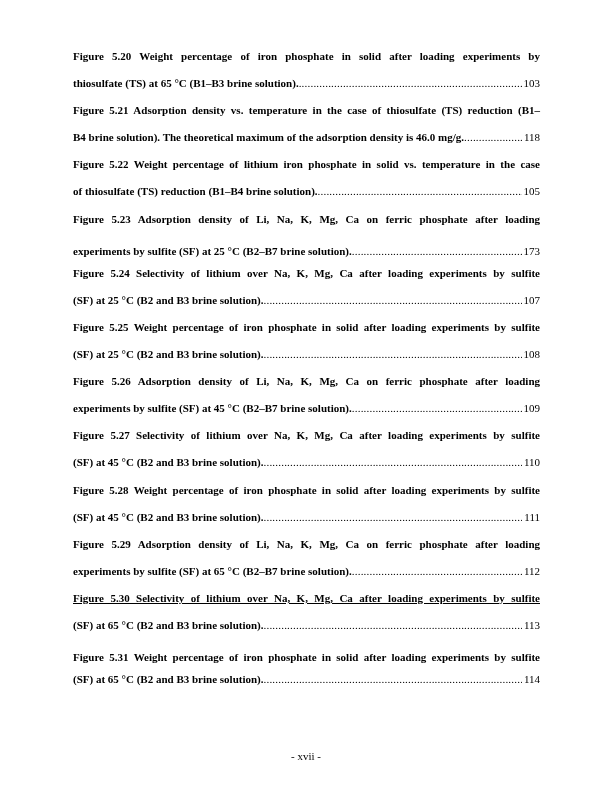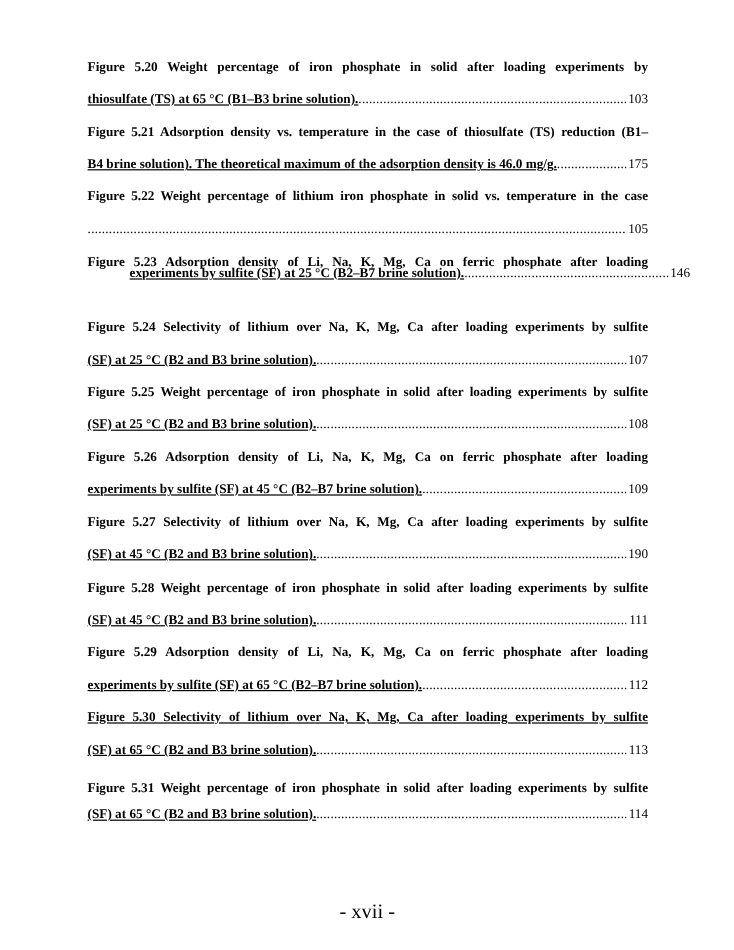--- a/index.html
+++ b/index.html
@@ -3,52 +3,53 @@
 <meta charset="utf-8">
 <style>
   html, body { margin:0; padding:0; background:#fff; }
   body { width:612px; height:792px; position:relative; overflow:hidden;
          font-family:"Liberation Serif", serif; color:#000; }
   .entries { position:absolute; left:73px; top:0; width:467px; }
   .line { position:absolute; left:0; width:467px; font-size:11px; font-weight:bold;
           white-space:nowrap; height:14px; line-height:14px; }
   .justify { text-align:justify; text-align-last:justify; }
   .lastline { display:flex; align-items:baseline; }
-  .lastline .txt { flex:0 0 auto;text-decoration:underline; }
+  .lastline .txt { flex:0 0 auto; }
   .lastline .dots { flex:1 1 auto; overflow:hidden; font-weight:normal; white-space:nowrap; }
   .lastline .dots::before { content:"................................................................................................................................................................................................................................................."; letter-spacing:0.2px; }
   .lastline .pg { flex:0 0 auto; font-weight:normal; padding-left:2px; }
-  .footer { position:absolute; left:0; width:612px; top:750px; text-align:center; font-size:17px; }
+  .footer { position:absolute; left:0; width:612px; top:750px; text-align:center; font-size:11px; }
 </style>
 </head>
 <body>
 
 <div class="entries" id="entries">
     <div class="line justify" style="top: 49px;">Figure 5.20 Weight percentage of iron phosphate in solid after loading experiments by</div>
     <div class="line lastline" style="top: 76px;">
       <span class="txt">thiosulfate (TS) at 65 °C (B1–B3 brine solution).</span>
       <span class="dots"></span>
       <span class="pg">103</span>
     </div>
     <div class="line justify" style="top: 103.2px;">Figure 5.21 Adsorption density vs. temperature in the case of thiosulfate (TS) reduction (B1–</div>
     <div class="line lastline" style="top: 130.2px;">
       <span class="txt">B4 brine solution). The theoretical maximum of the adsorption density is 46.0 mg/g.</span>
       <span class="dots"></span>
-      <span class="pg">175</span>
+      <span class="pg">118</span>
     </div>
     <div class="line justify" style="top: 157.4px;">Figure 5.22 Weight percentage of lithium iron phosphate in solid vs. temperature in the case</div>
     <div class="line lastline" style="top: 184.4px;">
+      <span class="txt">of thiosulfate (TS) reduction (B1–B4 brine solution).</span>
       <span class="dots"></span>
       <span class="pg">105</span>
     </div>
     <div class="line justify" style="top: 211.6px;">Figure 5.23 Adsorption density of Li, Na, K, Mg, Ca on ferric phosphate after loading</div>
-    <div class="line lastline" style="top: 221px; margin-left: 35px;">
+    <div class="line lastline" style="top: 244px;">
       <span class="txt">experiments by sulfite (SF) at 25 °C (B2–B7 brine solution).</span>
       <span class="dots"></span>
-      <span class="pg">146</span>
+      <span class="pg">173</span>
     </div>
     <div class="line justify" style="top: 265.8px;">Figure 5.24 Selectivity of lithium over Na, K, Mg, Ca after loading experiments by sulfite</div>
     <div class="line lastline" style="top: 292.8px;">
       <span class="txt">(SF) at 25 °C (B2 and B3 brine solution).</span>
       <span class="dots"></span>
       <span class="pg">107</span>
     </div>
     <div class="line justify" style="top: 320px;">Figure 5.25 Weight percentage of iron phosphate in solid after loading experiments by sulfite</div>
     <div class="line lastline" style="top: 347px;">
       <span class="txt">(SF) at 25 °C (B2 and B3 brine solution).</span>
@@ -58,21 +59,21 @@
     <div class="line justify" style="top: 374.2px;">Figure 5.26 Adsorption density of Li, Na, K, Mg, Ca on ferric phosphate after loading</div>
     <div class="line lastline" style="top: 401.2px; text-align: center;">
       <span class="txt">experiments by sulfite (SF) at 45 °C (B2–B7 brine solution).</span>
       <span class="dots"></span>
       <span class="pg">109</span>
     </div>
     <div class="line justify" style="top: 428.4px;">Figure 5.27 Selectivity of lithium over Na, K, Mg, Ca after loading experiments by sulfite</div>
     <div class="line lastline" style="top: 455.4px;">
       <span class="txt">(SF) at 45 °C (B2 and B3 brine solution).</span>
       <span class="dots"></span>
-      <span class="pg">190</span>
+      <span class="pg">110</span>
     </div>
     <div class="line justify" style="top: 482.6px;">Figure 5.28 Weight percentage of iron phosphate in solid after loading experiments by sulfite</div>
     <div class="line lastline" style="top: 509.6px;">
       <span class="txt">(SF) at 45 °C (B2 and B3 brine solution).</span>
       <span class="dots"></span>
       <span class="pg">111</span>
     </div>
     <div class="line justify" style="top: 536.8px;">Figure 5.29 Adsorption density of Li, Na, K, Mg, Ca on ferric phosphate after loading</div>
     <div class="line lastline" style="top: 563.8px; text-align: right;">
       <span class="txt">experiments by sulfite (SF) at 65 °C (B2–B7 brine solution).</span>

